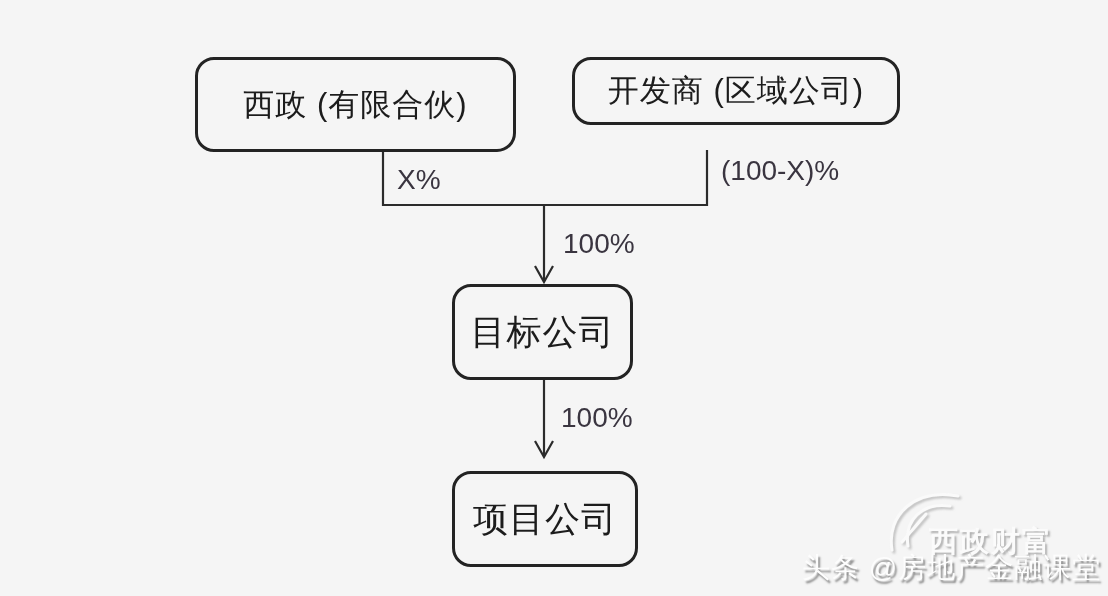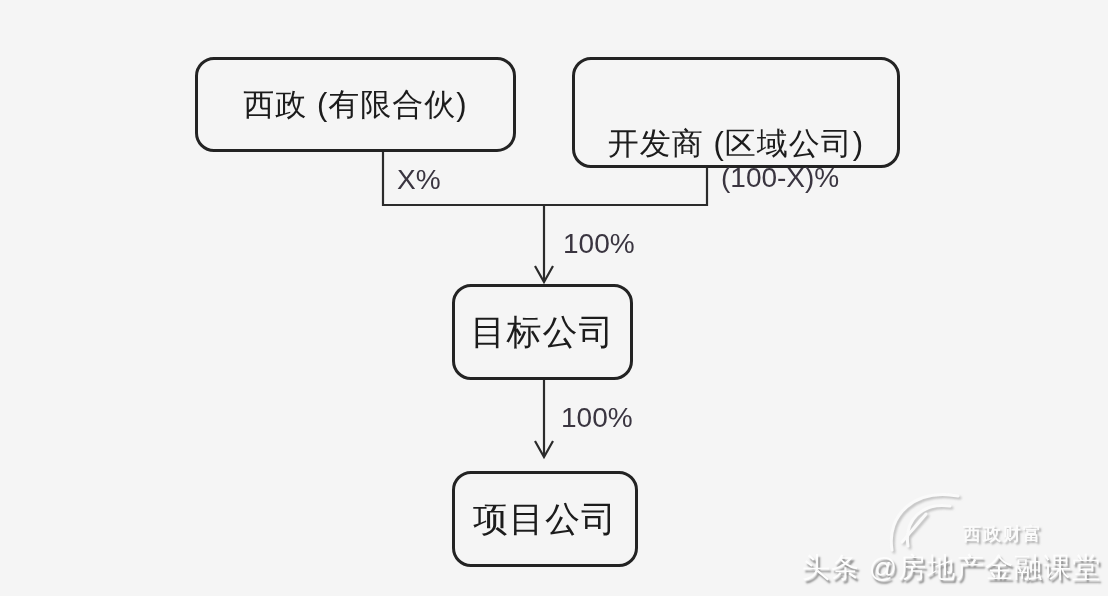--- a/index.html
+++ b/index.html
@@ -23,38 +23,38 @@
     border-radius: 19px;
     background: #f5f5f5;
     display: flex;
     align-items: center;
     justify-content: center;
     color: #1c1c1c;
     white-space: nowrap;
     letter-spacing: 1px;
   }
   .node-xizheng   { left: 195px; top: 57px;  width: 321px; height: 95px; font-size: 31px; }
-  .node-developer { left: 572px; top: 57px;  width: 328px; height: 111px; font-size: 31px; align-items: flex-end; }
+  .node-developer { left: 572px; top: 57px;  width: 328px; height: 68px; font-size: 31px; }
   .node-target    { left: 452px; top: 284px; width: 181px; height: 96px; font-size: 35px; }
   .node-project   { left: 452px; top: 459px; width: 186px; height: 96px; font-size: 35px; margin-top: 12px; }
   .edge-label {
     position: absolute;
     font-size: 28px;
     color: #3a3540;
     white-space: nowrap;
     line-height: 1;
   }
   #lbl-x     { left: 397px; top: 166px; }
-  #lbl-100x  { left: 721px; top: 164px; }
+  #lbl-100x  { left: 721px; top: 157px; }
   #lbl-100a  { left: 563px; top: 230px; }
   #lbl-100b  { left: 561px; top: 404px; }
   .wm-brand {
     position: absolute;
-    left: 963px; top: 522px;
-    font-size: 18px;
+    left: 929px; top: 522px;
+    font-size: 29px;
     font-weight: bold;
     color: #fbfbfb;
     letter-spacing: 2px;
     text-shadow: 2px 2px 2px rgba(140,140,140,0.65);
     white-space: nowrap;
   }
   .wm-credit {
     position: absolute;
     left: 802px; top: 549px;
     font-size: 28px;

